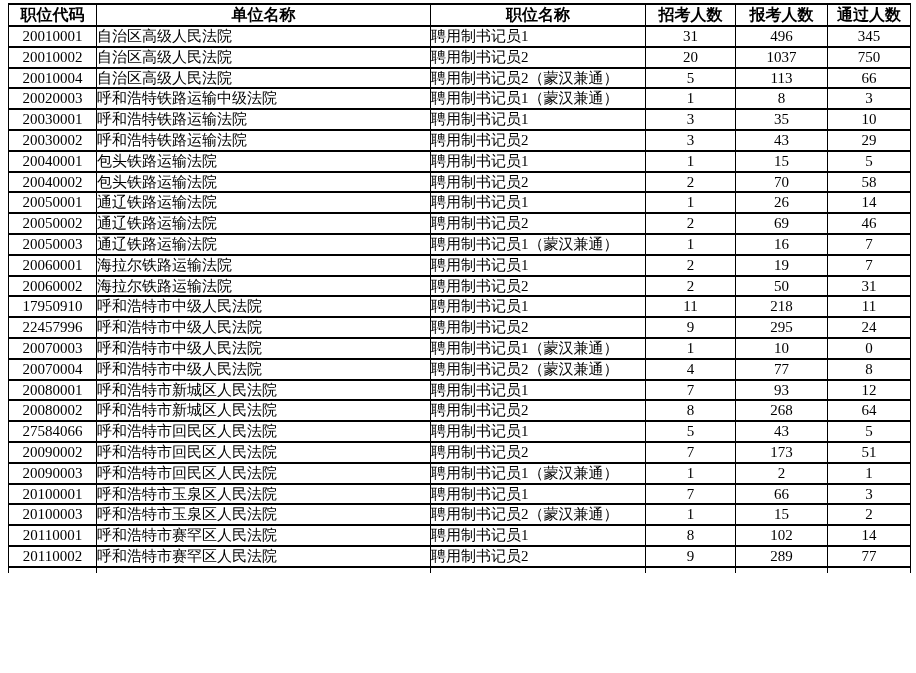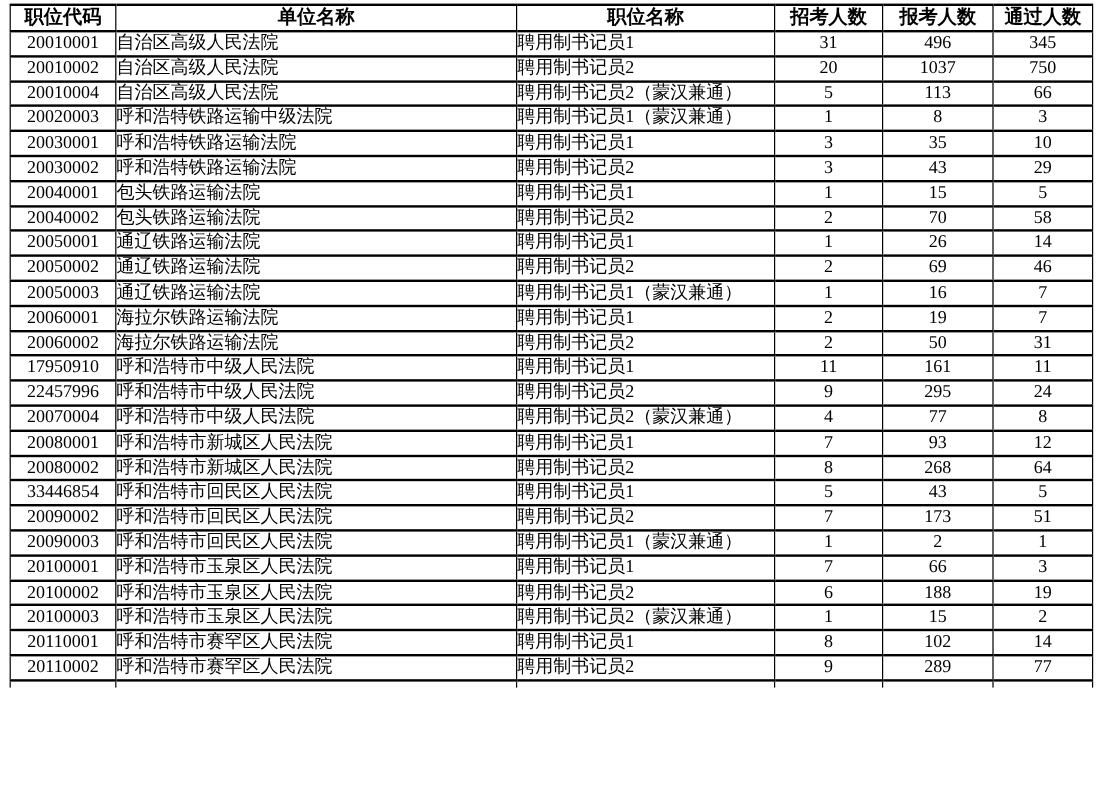--- a/index.html
+++ b/index.html
@@ -182,30 +182,38 @@
           <td class="col-position">聘用制书记员2</td>
           <td class="col-recruit">2</td>
           <td class="col-applicants">50</td>
           <td class="col-passed">31</td>
         </tr>
         <tr>
           <td class="col-code">17950910</td>
           <td class="col-unit">呼和浩特市中级人民法院</td>
           <td class="col-position">聘用制书记员1</td>
           <td class="col-recruit">11</td>
-          <td class="col-applicants">161</td>
+          <td class="col-applicants">218</td>
           <td class="col-passed">11</td>
         </tr>
         <tr>
           <td class="col-code">22457996</td>
           <td class="col-unit">呼和浩特市中级人民法院</td>
           <td class="col-position">聘用制书记员2</td>
           <td class="col-recruit">9</td>
           <td class="col-applicants">295</td>
           <td class="col-passed">24</td>
+        </tr>
+        <tr>
+          <td class="col-code">20070003</td>
+          <td class="col-unit">呼和浩特市中级人民法院</td>
+          <td class="col-position">聘用制书记员1（蒙汉兼通）</td>
+          <td class="col-recruit">1</td>
+          <td class="col-applicants">10</td>
+          <td class="col-passed">0</td>
         </tr>
         <tr>
           <td class="col-code">20070004</td>
           <td class="col-unit">呼和浩特市中级人民法院</td>
           <td class="col-position">聘用制书记员2（蒙汉兼通）</td>
           <td class="col-recruit">4</td>
           <td class="col-applicants">77</td>
           <td class="col-passed">8</td>
         </tr>
         <tr>
@@ -218,21 +226,21 @@
         </tr>
         <tr>
           <td class="col-code">20080002</td>
           <td class="col-unit">呼和浩特市新城区人民法院</td>
           <td class="col-position">聘用制书记员2</td>
           <td class="col-recruit">8</td>
           <td class="col-applicants">268</td>
           <td class="col-passed">64</td>
         </tr>
         <tr>
-          <td class="col-code">33446854</td>
+          <td class="col-code">27584066</td>
           <td class="col-unit">呼和浩特市回民区人民法院</td>
           <td class="col-position">聘用制书记员1</td>
           <td class="col-recruit">5</td>
           <td class="col-applicants">43</td>
           <td class="col-passed">5</td>
         </tr>
         <tr>
           <td class="col-code">20090002</td>
           <td class="col-unit">呼和浩特市回民区人民法院</td>
           <td class="col-position">聘用制书记员2</td>
@@ -248,28 +256,20 @@
           <td class="col-applicants">2</td>
           <td class="col-passed">1</td>
         </tr>
         <tr>
           <td class="col-code">20100001</td>
           <td class="col-unit">呼和浩特市玉泉区人民法院</td>
           <td class="col-position">聘用制书记员1</td>
           <td class="col-recruit">7</td>
           <td class="col-applicants">66</td>
           <td class="col-passed">3</td>
-        </tr>
-        <tr>
-          <td class="col-code">20100002</td>
-          <td class="col-unit">呼和浩特市玉泉区人民法院</td>
-          <td class="col-position">聘用制书记员2</td>
-          <td class="col-recruit">6</td>
-          <td class="col-applicants">188</td>
-          <td class="col-passed">19</td>
         </tr>
         <tr>
           <td class="col-code">20100003</td>
           <td class="col-unit">呼和浩特市玉泉区人民法院</td>
           <td class="col-position">聘用制书记员2（蒙汉兼通）</td>
           <td class="col-recruit">1</td>
           <td class="col-applicants">15</td>
           <td class="col-passed">2</td>
         </tr>
         <tr>

